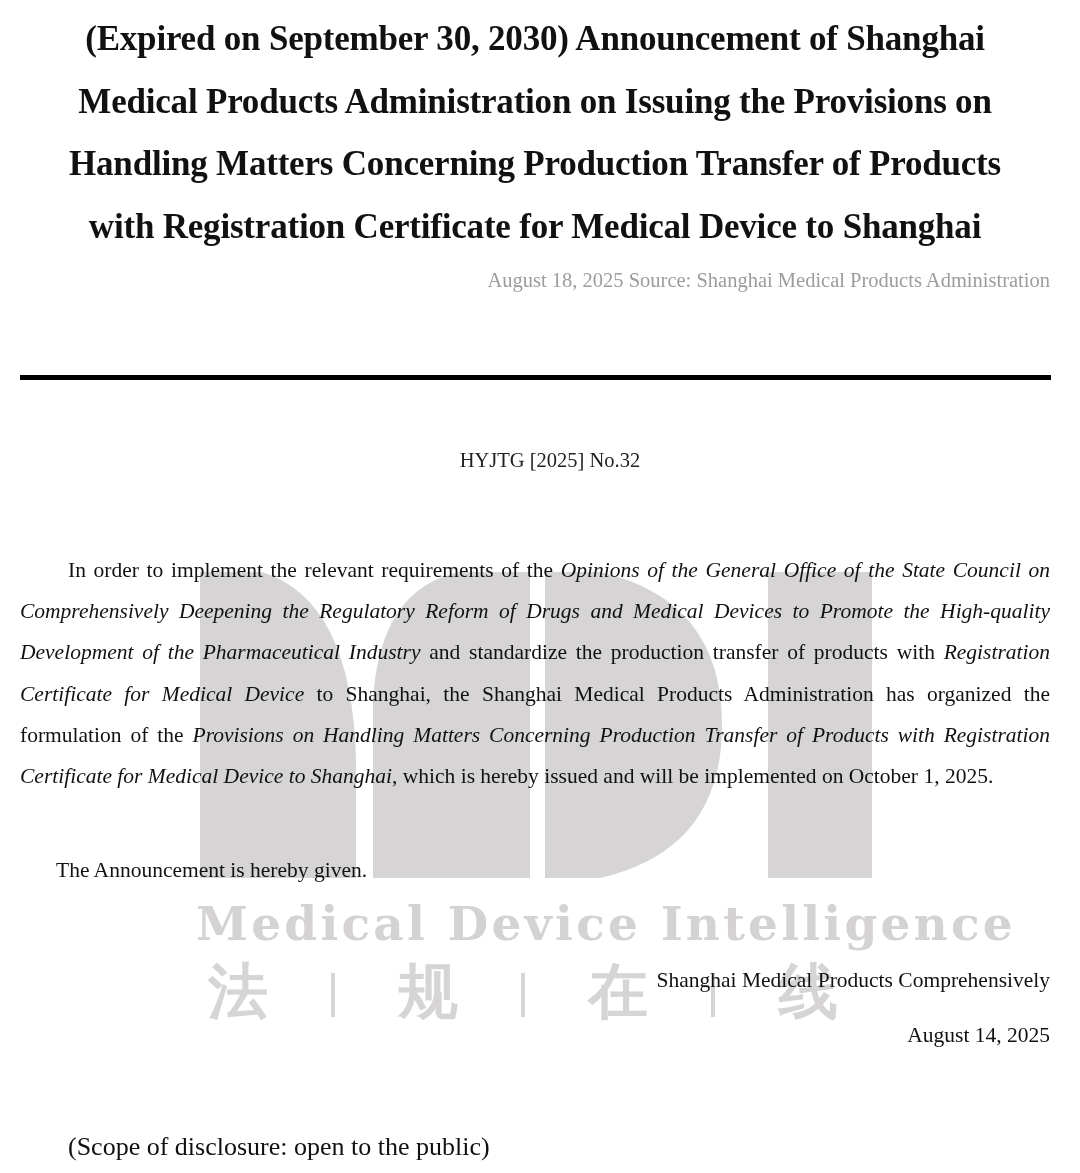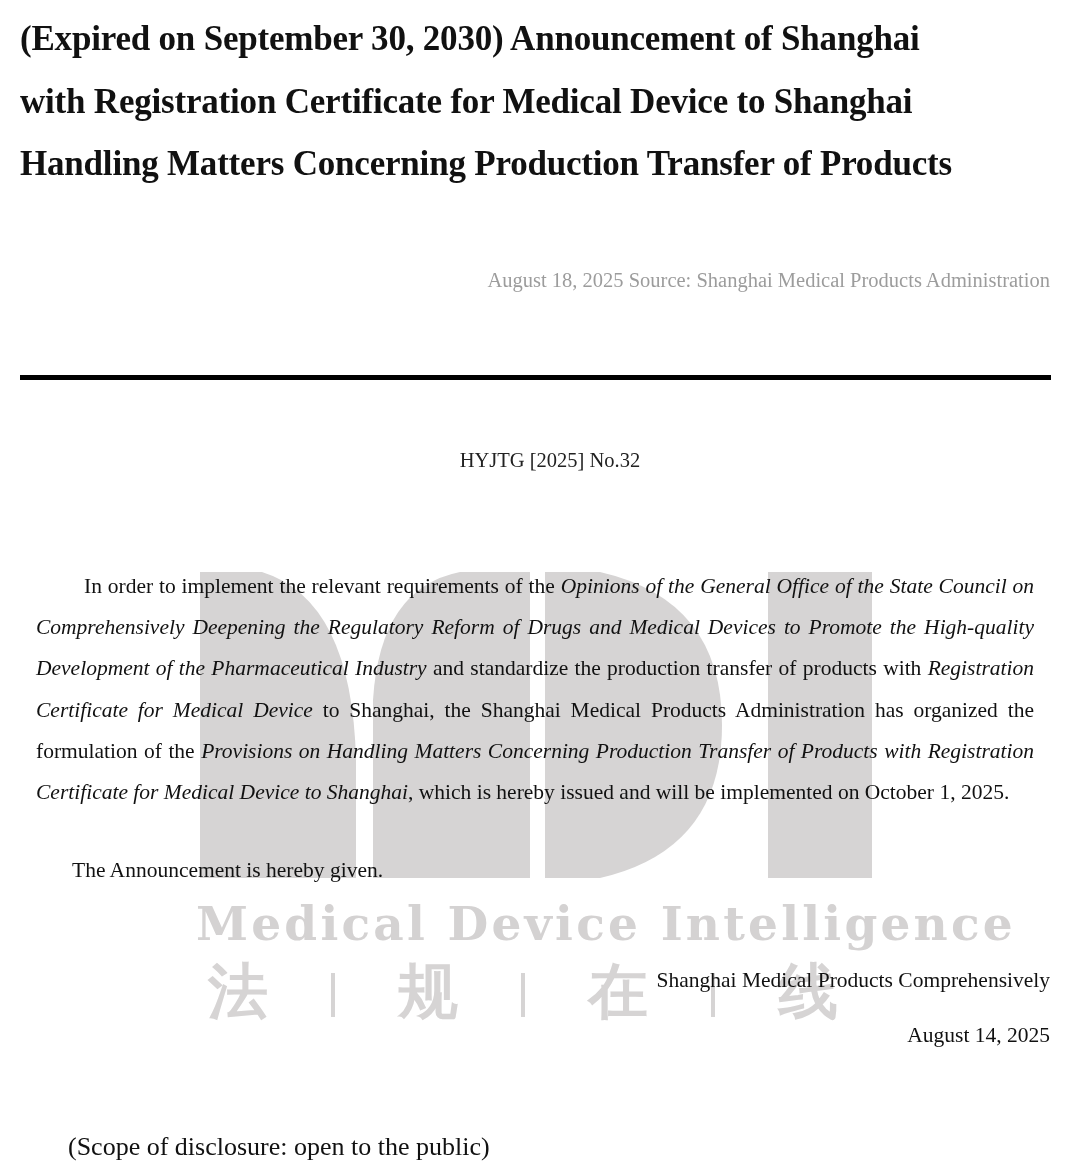--- a/index.html
+++ b/index.html
@@ -1,20 +1,20 @@
 <!DOCTYPE html>
 <html><head>
   <meta charset="utf-8">
   <style>
     html, body { margin: 0; padding: 0; background: #ffffff; }
     body { width: 1080px; height: 1173px; position: relative; overflow: hidden;
            font-family: "Liberation Serif", "DejaVu Serif", serif; color: #111; }
     .title {
       position: absolute; left: 20px; top: 8px; width: 1030px;
-      font-weight: bold; font-size: 35px; line-height: 62.5px;
+      text-align: center; font-weight: bold; font-size: 35px; line-height: 62.5px;
       letter-spacing: -0.2px;
     }
     .title span { display: block; white-space: nowrap; }
     .meta {
       position: absolute; right: 30px; top: 269px;
       font-size: 20.5px; color: #9c9c9c; white-space: nowrap;
     }
     .rule {
       position: absolute; left: 20px; top: 375px; width: 1031px; height: 5px;
       background: #000;
@@ -34,23 +34,23 @@
       color: #d6d4d4; white-space: nowrap; font-family: "DejaVu Sans", sans-serif;
       word-spacing: 0;
       margin-left: 7px;
     }
     .wm-cn .ch { display: inline-block; width: 70px; text-align: center; }
     .wm-cn .bar { display: inline-block; width: 4px; height: 44px; background: #d6d4d4; margin: 0 58px; vertical-align: middle; }
     .body {
       position: absolute; left: 20px; top: 550px; width: 1030px; z-index: 2;
       font-size: 21.5px; line-height: 41.2px; text-align: justify; color: #111;
     }
-    .body p { margin: 16px; text-indent: 48px; }
+    .body p { margin: 0; text-indent: 48px; }
     .body i { font-style: italic; }
-    .given { position: absolute; left: 72px; top: 858px; font-size: 21.5px; z-index: 2; white-space: nowrap; }
+    .given { position: absolute; left: 56px; top: 858px; font-size: 21.5px; z-index: 2; white-space: nowrap; }
     .signer { position: absolute; right: 30px; top: 968px; font-size: 21.5px; z-index: 2; white-space: nowrap; }
     .sign-date { position: absolute; right: 30px; top: 1023px; font-size: 21.5px; z-index: 2; white-space: nowrap; margin-left: 17px; }
     .scope { position: absolute; left: 68px; top: 1132px; font-size: 26px; z-index: 2; white-space: nowrap; }
   </style>
 </head>
 <body>
 
 <div class="watermark">
   <svg width="1080" height="900" style="position:absolute;left:0;top:0;">
 
@@ -63,22 +63,23 @@
     <rect x="768" y="572" width="104" height="306" fill="#d6d4d4"></rect>
   </svg>
   <div class="wm-en">Medical Device Intelligence</div>
   <div class="wm-cn">
     <span class="ch">法</span><span class="bar"></span><span class="ch">规</span><span class="bar"></span><span class="ch">在</span><span class="bar"></span><span class="ch">线</span>
   </div>
 </div>
 
 <h1 class="title" style="margin:0;">
   <span>(Expired on September 30, 2030) Announcement of Shanghai</span>
+  <span>Medical Products Administration on Issuing the Provisions on</span>
+  <span>Handling Matters Concerning Production Transfer of Products</span>
   <span>with Registration Certificate for Medical Device to Shanghai</span>
-  <span>Handling Matters Concerning Production Transfer of Products</span>
 </h1>
 
 <div class="meta">August 18, 2025 Source: Shanghai Medical Products Administration</div>
 
 <div class="rule"></div>
 
 <div class="docno">HYJTG [2025] No.32</div>
 
 <div class="body">
   <p><span>In order to implement the relevant requirements of the </span><i>Opinions of the General Office of the State Council on Comprehensively Deepening the Regulatory Reform of Drugs and Medical Devices to Promote the High-quality Development of the Pharmaceutical Industry</i><span> and standardize the production transfer of products with </span><i>Registration Certificate for Medical Device</i><span> to Shanghai, the Shanghai Medical Products Administration has organized the formulation of the </span><i>Provisions on Handling Matters Concerning Production Transfer of Products with Registration Certificate for Medical Device to Shanghai</i><span>, which is hereby issued and will be implemented on October 1, 2025.</span></p>

